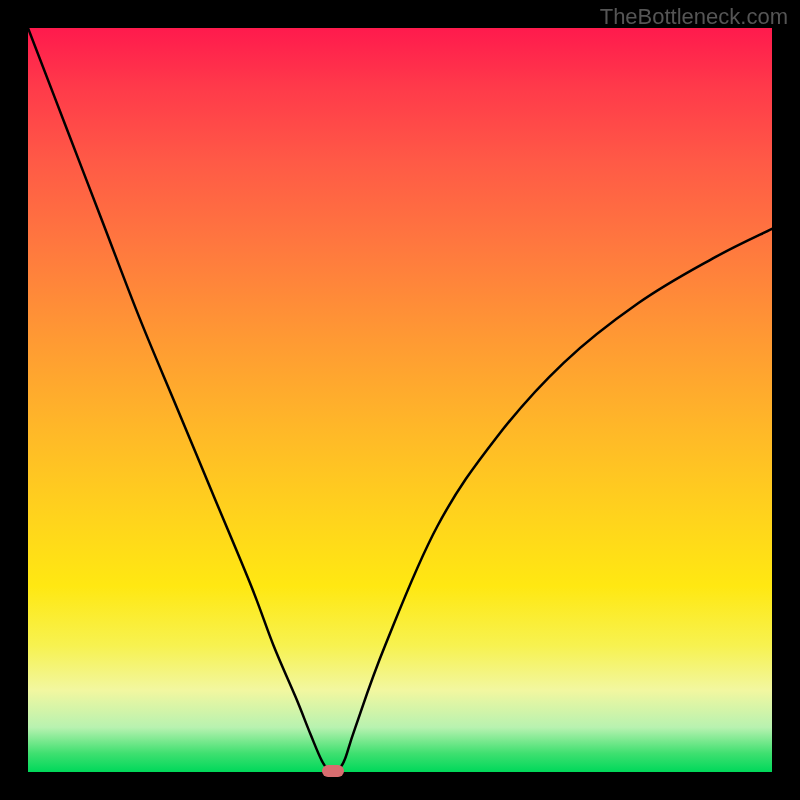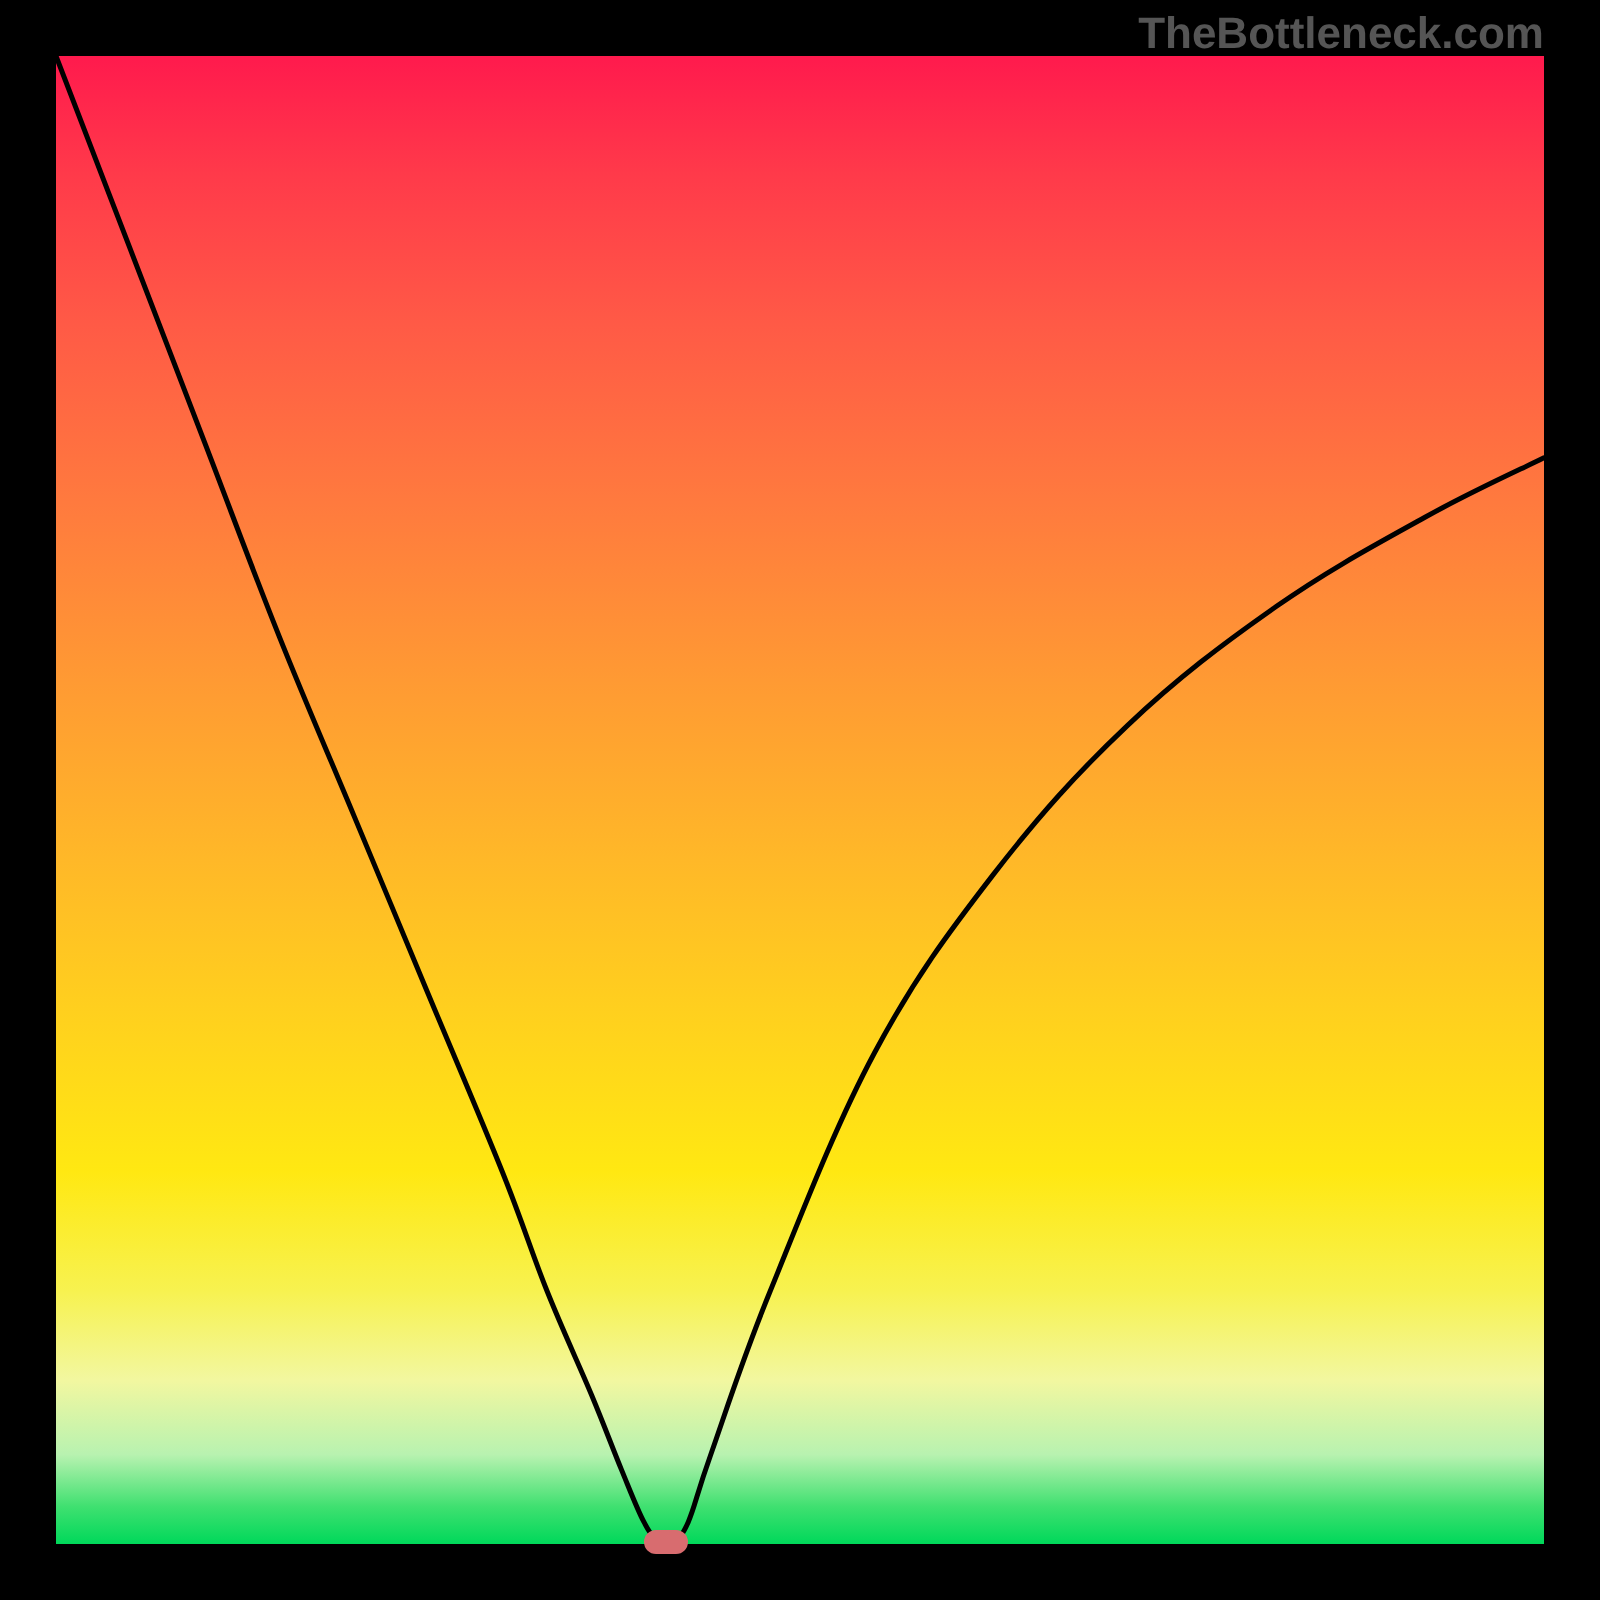--- a/index.html
+++ b/index.html
@@ -13,25 +13,25 @@
   }
   .outer {
     position: relative;
     width: 800px;
     height: 800px;
     background: #000;
   }
   .watermark {
     position: absolute;
     top: 4px;
-    right: 28px;
+    right: 12px;
     color: #555;
     font-size: 22px;
     letter-spacing: 0px;
-    font-weight: 700;
+    font-weight: 400;
     user-select: none;
   }
   .plot-wrap {
     position: absolute;
     left: 28px;
     top: 28px;
     width: 744px;
     height: 744px;
   }
   .gradient {

